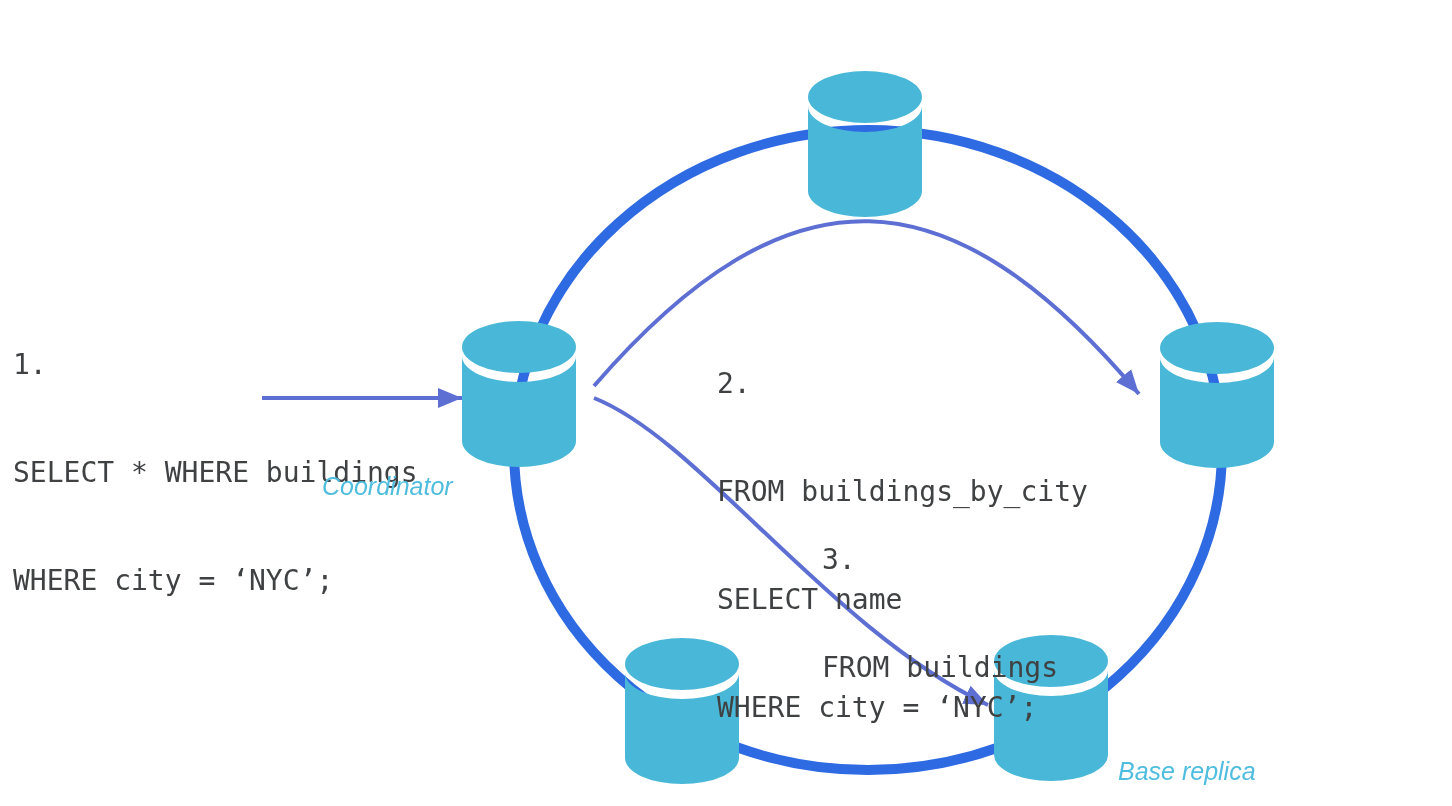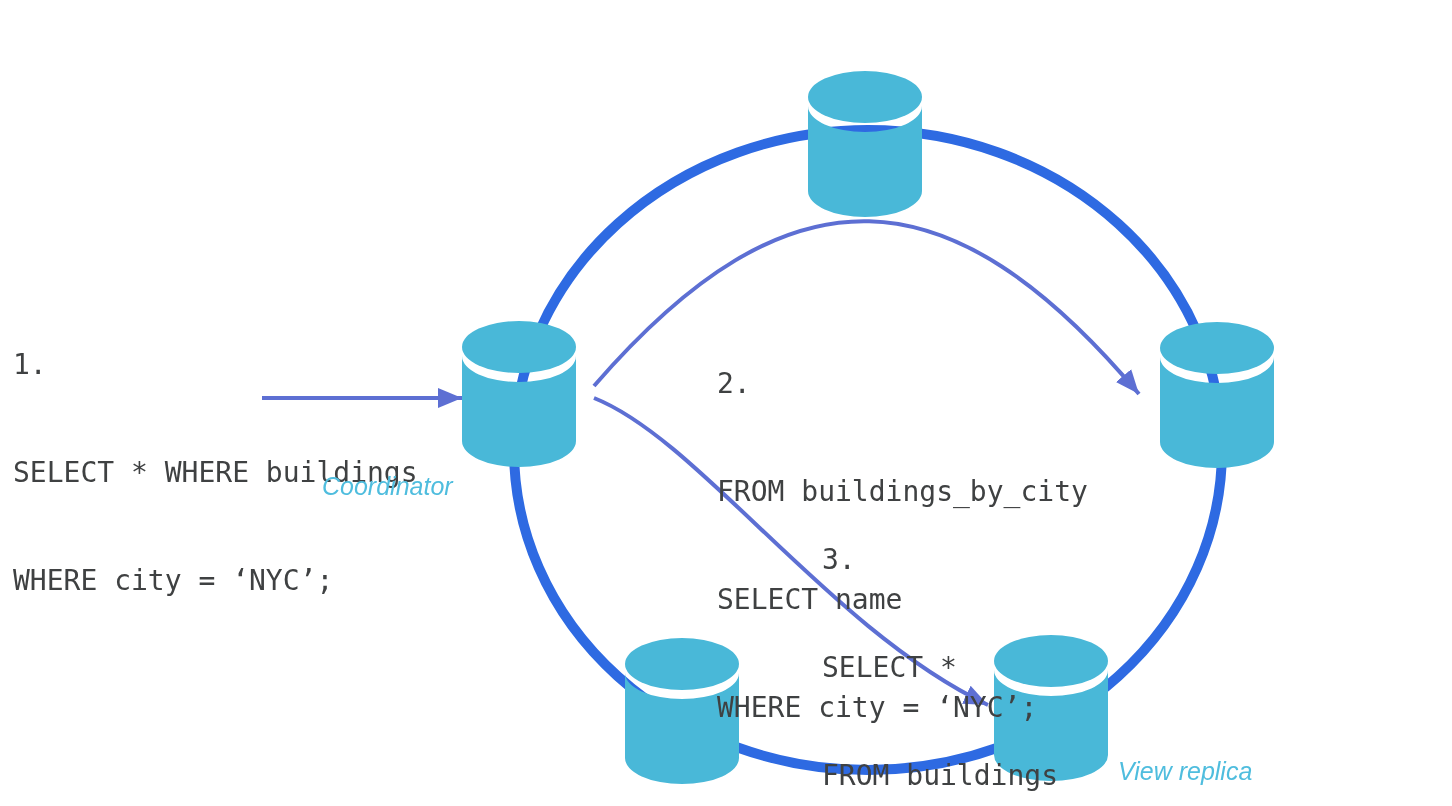--- a/index.html
+++ b/index.html
@@ -73,21 +73,20 @@
 
   <div class="code" style="left:717px; top:294px;">
     <div>2.</div>
     <div>FROM buildings_by_city</div>
     <div>SELECT name</div>
     <div>WHERE city = ‘NYC’;</div>
   </div>
 
   <div class="code" style="left:822px; top:470px;">
     <div>3.</div>
-    <div>SELECT *</div>
     <div>FROM buildings</div>
     
   </div>
 
   <div class="node-label" style="left:322px; top:473px;">Coordinator</div>
-  <div class="node-label" style="left:1118px; top:758px;">View replica</div>
+  <div class="node-label" style="left:1118px; top:758px;">Base replica</div>
 
 </div>
 
 </body></html>

